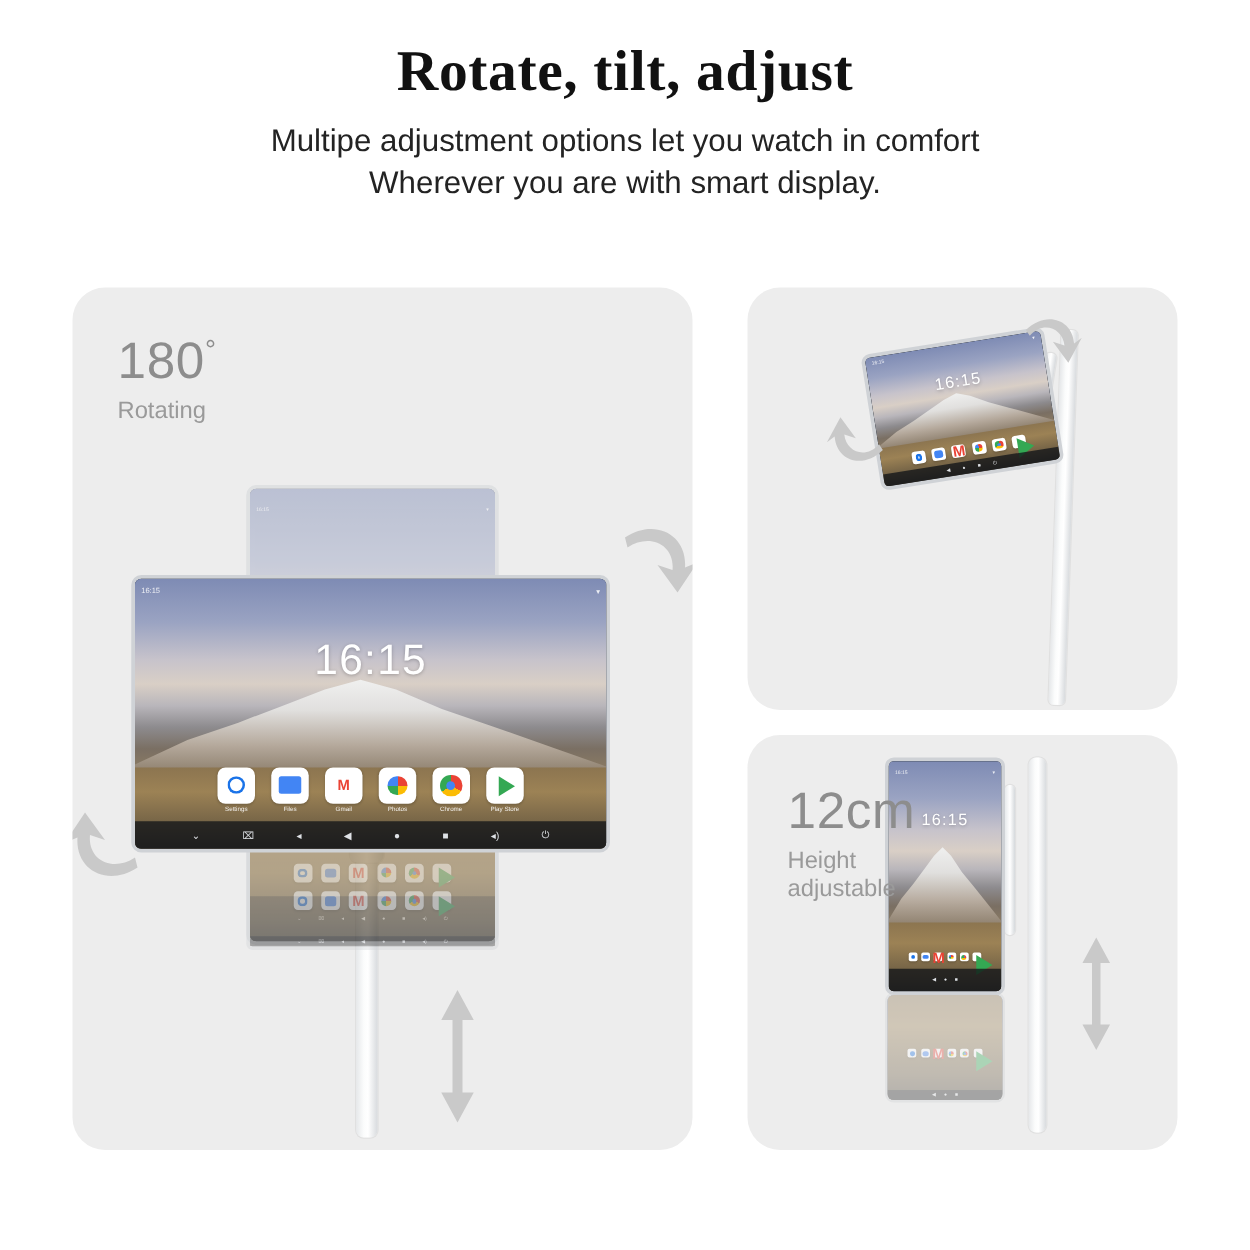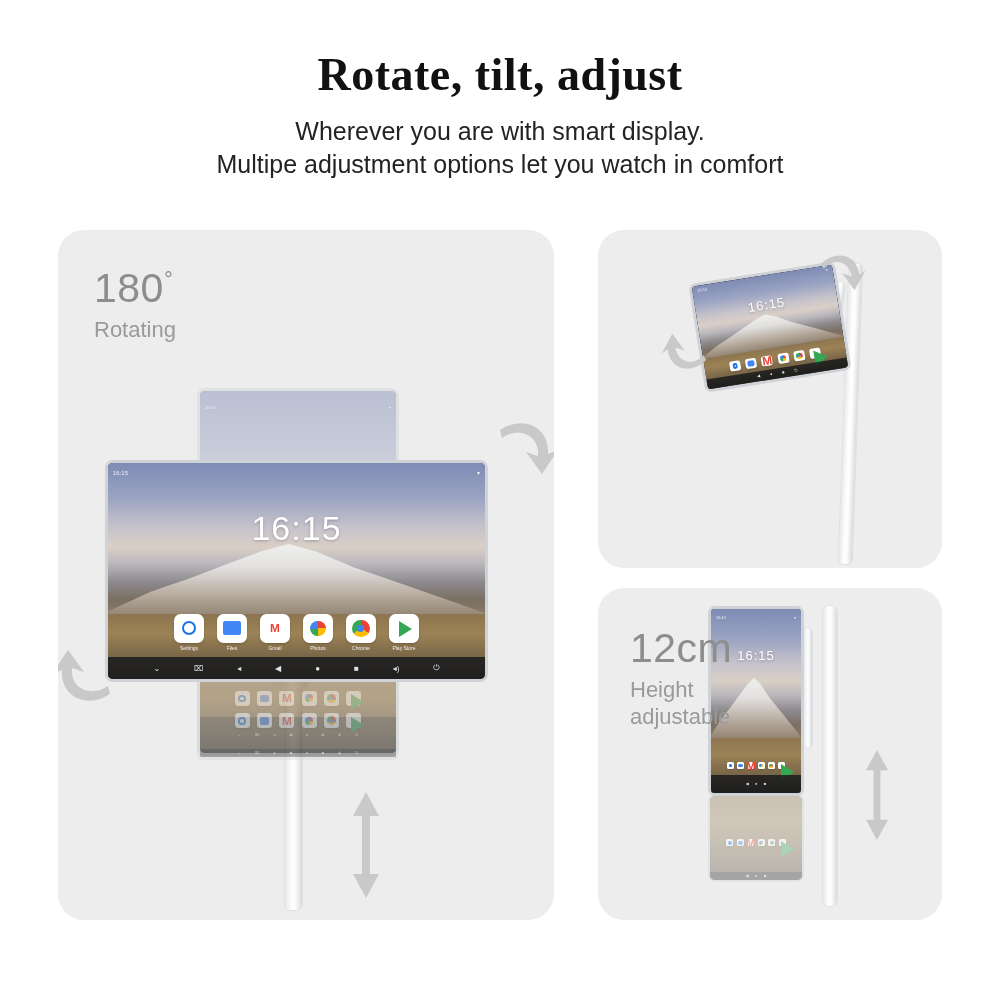--- a/index.html
+++ b/index.html
@@ -7,21 +7,21 @@
     width:1000px;height:1000px;
     background:#ffffff;
     font-family:"Liberation Sans", sans-serif;
     color:#1a1a1a;
     overflow:hidden;
     position:relative;
   }
   
   .header{
     width:100%;
-    padding-top:48px;
+    padding-top:30px;
     text-align:center;
   }
   .header h1{
     margin:0;
     font-family:"Liberation Serif", serif;
     font-size:46px;
     font-weight:700;
     letter-spacing:.5px;
     color:#111;
   }
@@ -63,21 +63,21 @@
     color:#8d8d8d;
     white-space:nowrap;
   }
   .panel-label .big sup{
     font-size:22px;
     vertical-align:super;
     line-height:0;
   }
   .panel-label .small{
     margin-top:8px;
-    font-size:22px;
+    font-size:19px;
     line-height:1.22;
     color:#9a9a9a;
     white-space:pre-line;
   }
   #label-rotating{ left:36px; top:38px; }
   #label-tilting{  left:32px; top:165px; }
   #label-height{   left:32px; top:40px; }
 
   
   .tablet{
@@ -198,22 +198,22 @@
   
   .ghost{ opacity:.45; }
   .ghost2{ opacity:.35; }
 </style>
 </head>
 <body>
 
 <div class="header">
   <h1>Rotate, tilt, adjust</h1>
   <div class="sub">
+    <div>Multipe adjustment options let you watch in comfort</div>
     <div>Wherever you are with smart display.</div>
-    <div>Multipe adjustment options let you watch in comfort</div>
   </div>
 </div>
 
 <div class="panels">
 
   <div class="panel" id="panel-rotating">
 
     <div class="panel-label" id="label-rotating">
       <div class="big"><span>180</span><sup>°</sup></div>
       <div class="small">Rotating</div>

